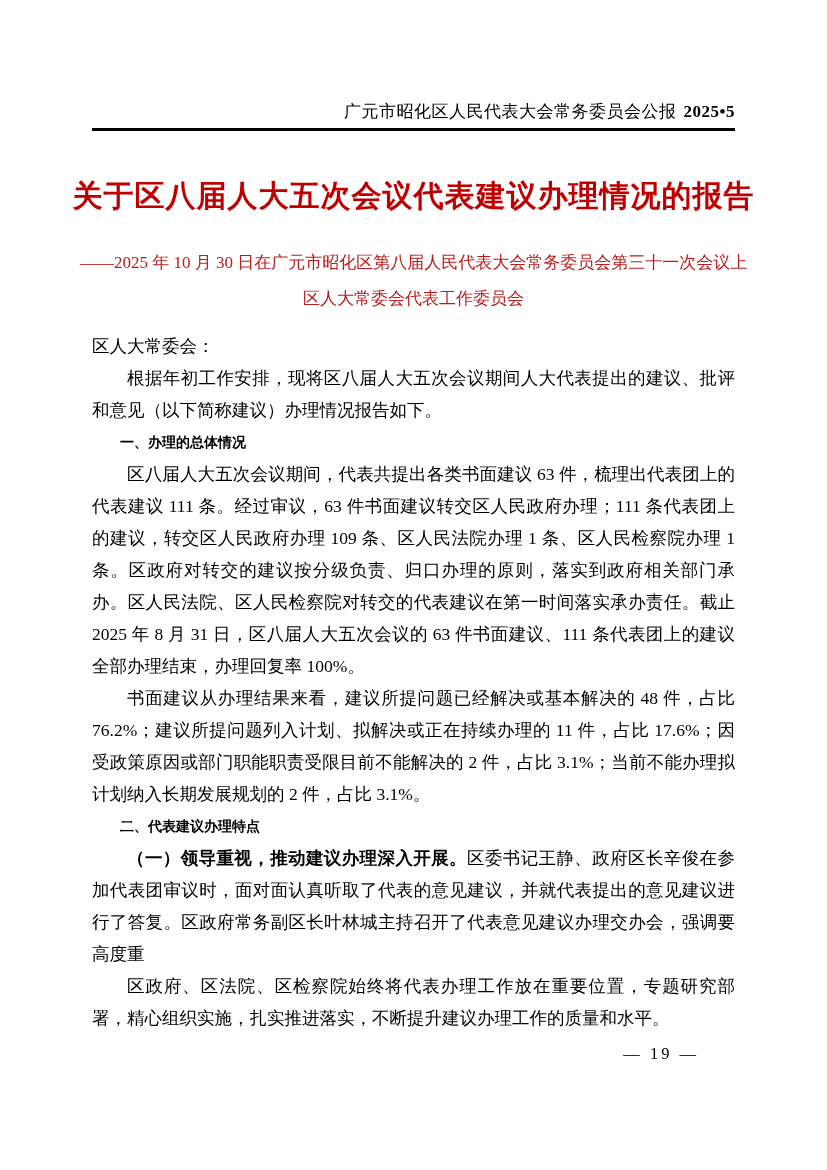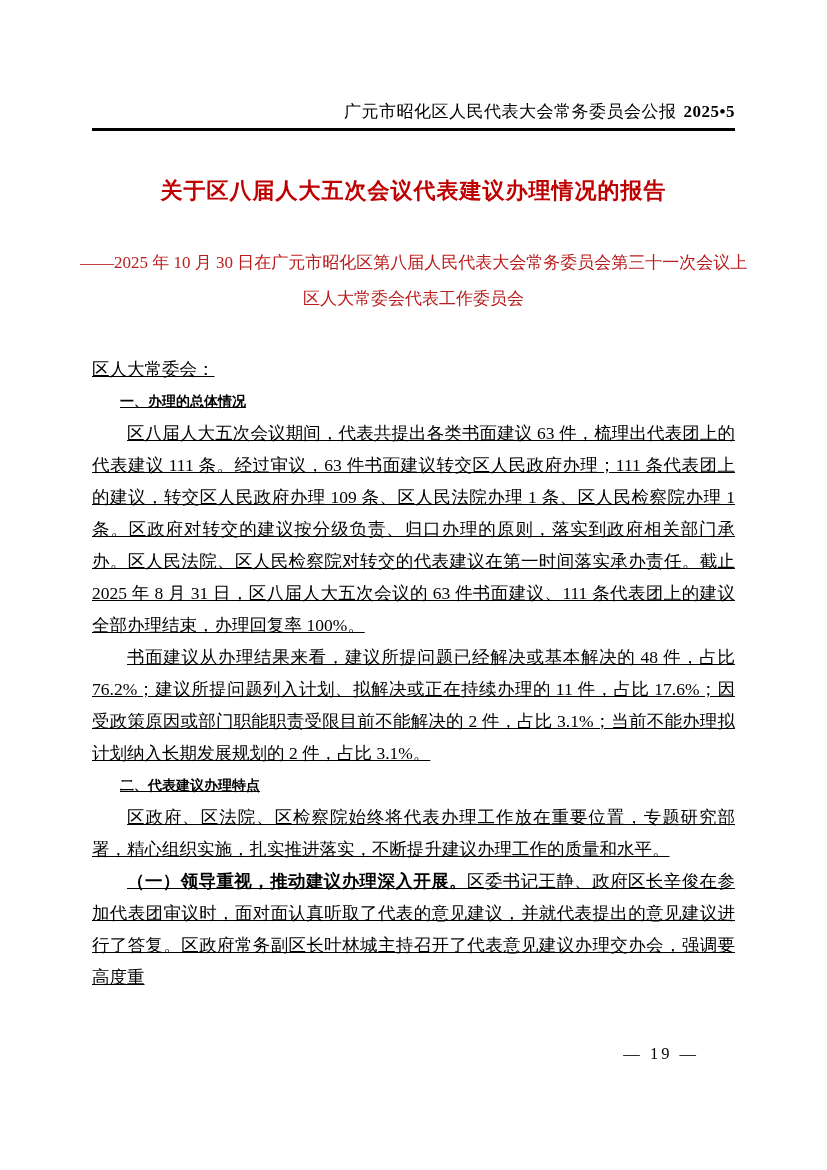--- a/index.html
+++ b/index.html
@@ -35,45 +35,44 @@
     height: 3px;
     background: #000000;
   }
   .doc-title {
     position: absolute;
     top: 176px;
     left: 0;
     width: 100%;
     margin: 0;
     text-align: center;
-    font-size: 22px;
+    font-size: 30px;
     font-weight: bold;
     color: #bf0000;
     letter-spacing: 1px;
   }
   .subtitle {
     position: absolute;
     left: 0;
     width: 100%;
     text-align: center;
     font-size: 17px;
     color: #b91c1c;
   }
   .subtitle.l1 { top: 251px; }
   .subtitle.l2 { top: 287px; }
   .doc-body {
     position: absolute;
-    top: 353px;
+    top: 330px;
     left: 92px;
     width: 643px;
     font-size: 17.5px;
     line-height: 32px;
     text-align: justify;
     text-justify: inter-ideograph;
-    text-decoration: underline;
   }
   .doc-body p {
     margin: 0;
     text-indent: 2em;
   }
   .doc-body p.no-indent { text-indent: 0; }
   .doc-body p.heading {
     font-weight: bold;
     font-family: "Liberation Sans", "DejaVu Sans", sans-serif;
     font-size: 14px;
@@ -99,23 +98,24 @@
 
   <div class="header-rule"></div>
 
   <h1 class="doc-title">关于区八届人大五次会议代表建议办理情况的报告</h1>
 
   <div class="subtitle l1">——2025 年 10 月 30 日在广元市昭化区第八届人民代表大会常务委员会第三十一次会议上</div>
   <div class="subtitle l2">区人大常委会代表工作委员会</div>
 
   <div class="doc-body">
     <p class="no-indent">区人大常委会：</p>
+    <p>根据年初工作安排，现将区八届人大五次会议期间人大代表提出的建议、批评和意见（以下简称建议）办理情况报告如下。</p>
     <p class="heading">一、办理的总体情况</p>
     <p>区八届人大五次会议期间，代表共提出各类书面建议 63 件，梳理出代表团上的代表建议 111 条。经过审议，63 件书面建议转交区人民政府办理；111 条代表团上的建议，转交区人民政府办理 109 条、区人民法院办理 1 条、区人民检察院办理 1 条。区政府对转交的建议按分级负责、归口办理的原则，落实到政府相关部门承办。区人民法院、区人民检察院对转交的代表建议在第一时间落实承办责任。截止 2025 年 8 月 31 日，区八届人大五次会议的 63 件书面建议、111 条代表团上的建议全部办理结束，办理回复率 100%。</p>
     <p>书面建议从办理结果来看，建议所提问题已经解决或基本解决的 48 件，占比 76.2%；建议所提问题列入计划、拟解决或正在持续办理的 11 件，占比 17.6%；因受政策原因或部门职能职责受限目前不能解决的 2 件，占比 3.1%；当前不能办理拟计划纳入长期发展规划的 2 件，占比 3.1%。</p>
     <p class="heading">二、代表建议办理特点</p>
+    <p><span class="lead">（一）领导重视，推动建议办理深入开展。</span><span>区委书记王静、政府区长辛俊在参加代表团审议时，面对面认真听取了代表的意见建议，并就代表提出的意见建议进行了答复。区政府常务副区长叶林城主持召开了代表意见建议办理交办会，强调要高度重</span></p>
     <p>区政府、区法院、区检察院始终将代表办理工作放在重要位置，专题研究部署，精心组织实施，扎实推进落实，不断提升建议办理工作的质量和水平。</p>
-    <p><span class="lead">（一）领导重视，推动建议办理深入开展。</span><span>区委书记王静、政府区长辛俊在参加代表团审议时，面对面认真听取了代表的意见建议，并就代表提出的意见建议进行了答复。区政府常务副区长叶林城主持召开了代表意见建议办理交办会，强调要高度重</span></p>
   </div>
 
   <div class="page-number">— 19 —</div>
 
 </div>
 
 </body></html>

